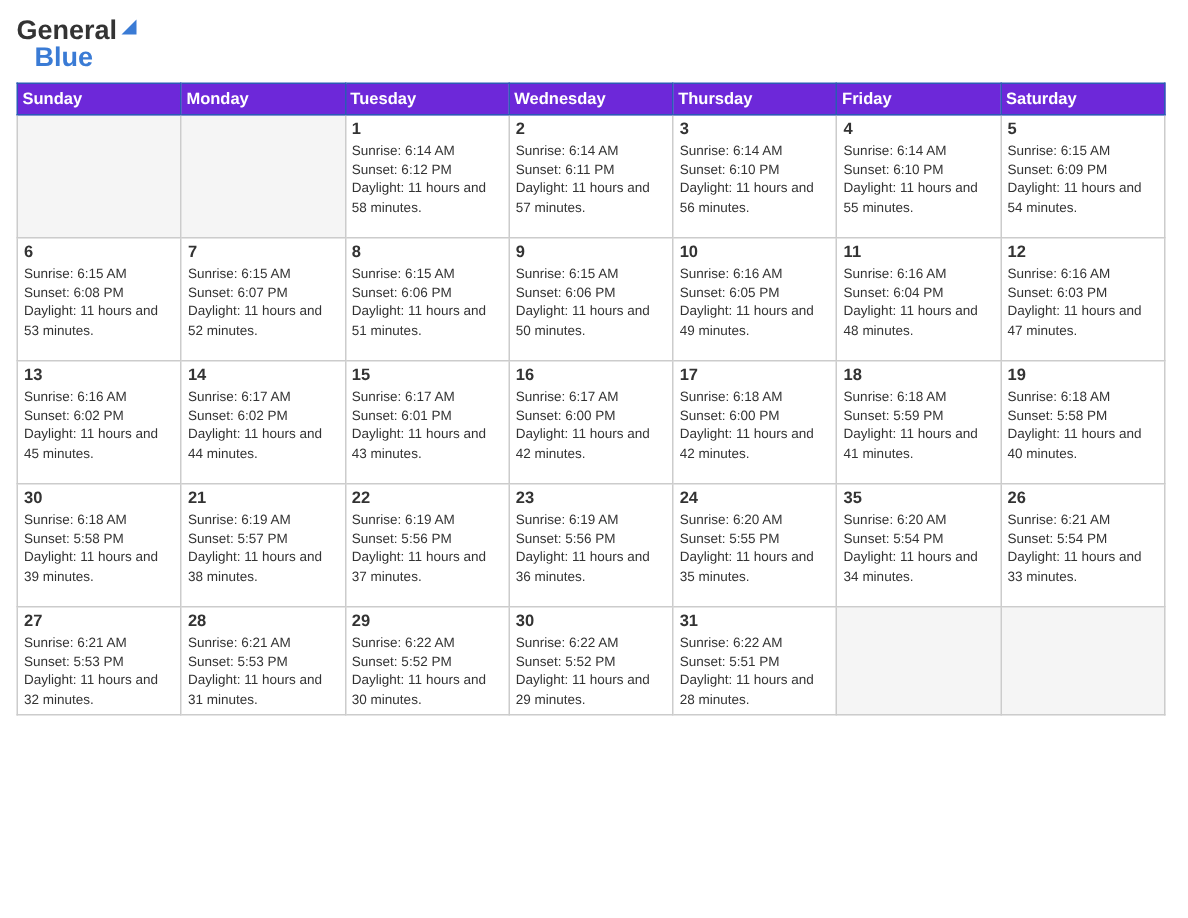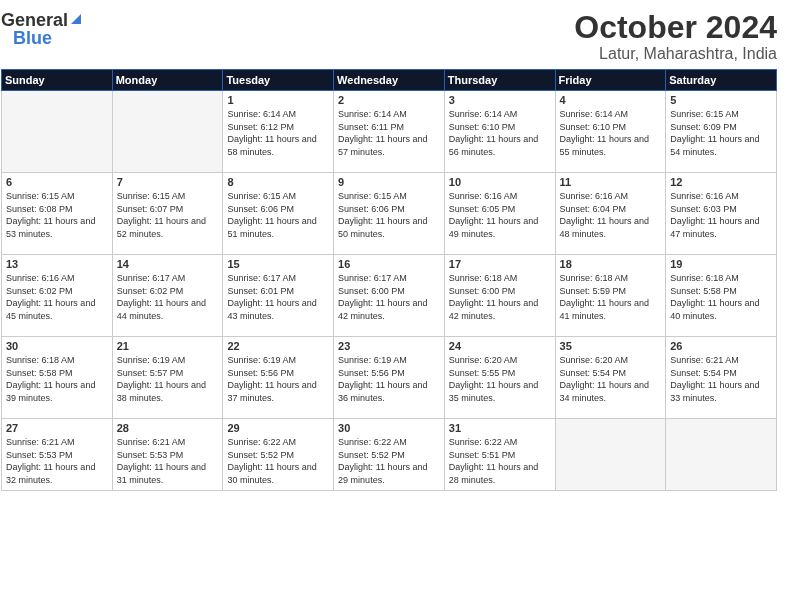--- a/index.html
+++ b/index.html
@@ -7,21 +7,21 @@
       font-family: Arial, sans-serif;
       background: #fff;
       width: 792px;
       height: 612px;
       overflow: hidden;
     }
     .page {
       width: 792px;
       height: 587px;
       background: #fff;
-      padding: 10px 15px 10px 1px;
+      padding: 10px 15px 10px 11px;
     }
     .header {
       display: flex;
       justify-content: space-between;
       align-items: flex-start;
       margin-bottom: 6px;
     }
     .logo {
       display: flex;
       flex-direction: column;
@@ -43,21 +43,21 @@
     .location {
       font-size: 16px;
       color: #555;
     }
     .calendar {
       width: 100%;
       border-collapse: collapse;
       table-layout: fixed;
     }
     .calendar th {
-      background: #0f172a;
+      background: #6d28d9;
       color: #fff;
       font-size: 11px;
       font-weight: bold;
       padding: 4px 3px;
       text-align: left;
       border: 1px solid #2a5bb5;
     }
     .calendar td {
       border: 1px solid #ccc;
       vertical-align: top;
@@ -94,24 +94,20 @@
       <div class="logo-line">
         <span style="font-size:18px;font-weight:bold;color:#333;">General</span>
         <span style="display:inline-block;margin-left:1px;vertical-align:middle;">
           <svg width="14" height="14" viewBox="0 0 14 14">
               <polygon points="2,12 12,12 12,2" fill="#3a7bd5"></polygon>
             </svg>
         </span>
       </div>
       <span style="font-size:18px;font-weight:bold;color:#3a7bd5;margin-top:-3px;margin-left:12px;">Blue</span>
     </div>
-    <div class="title-area">
-      <div class="month-title">October 2024</div>
-      <div class="location">Latur, Maharashtra, India</div>
-    </div>
   </div>
 
   <table class="calendar">
     <thead>
       <tr>
       <th>Sunday</th>
           <th>Monday</th>
           <th>Tuesday</th>
           <th>Wednesday</th>
           <th>Thursday</th>

